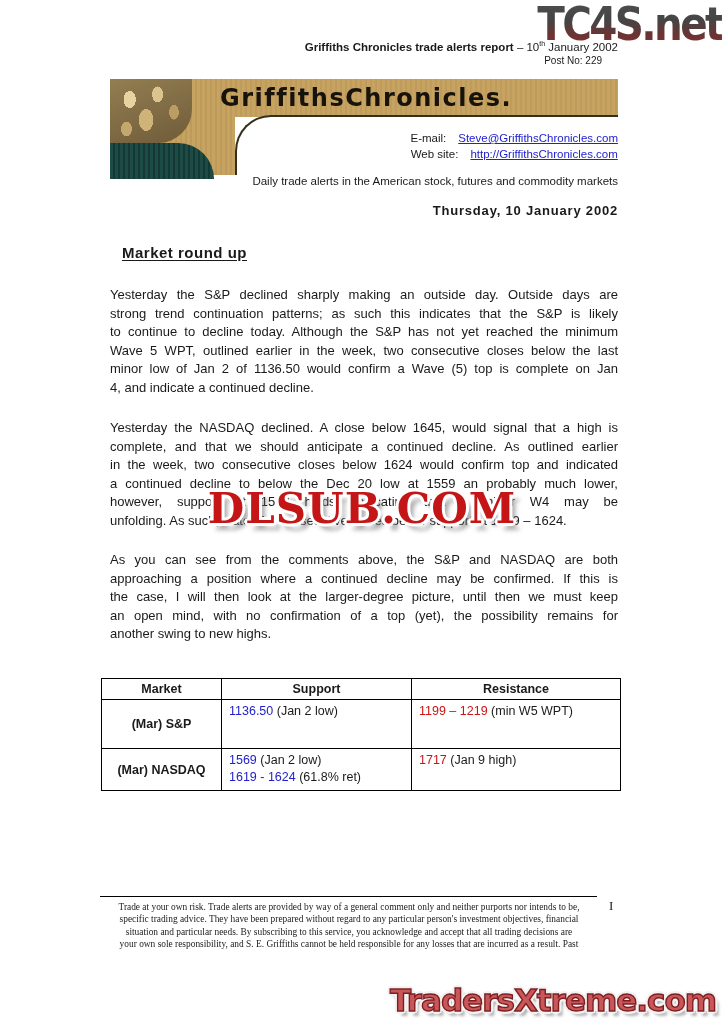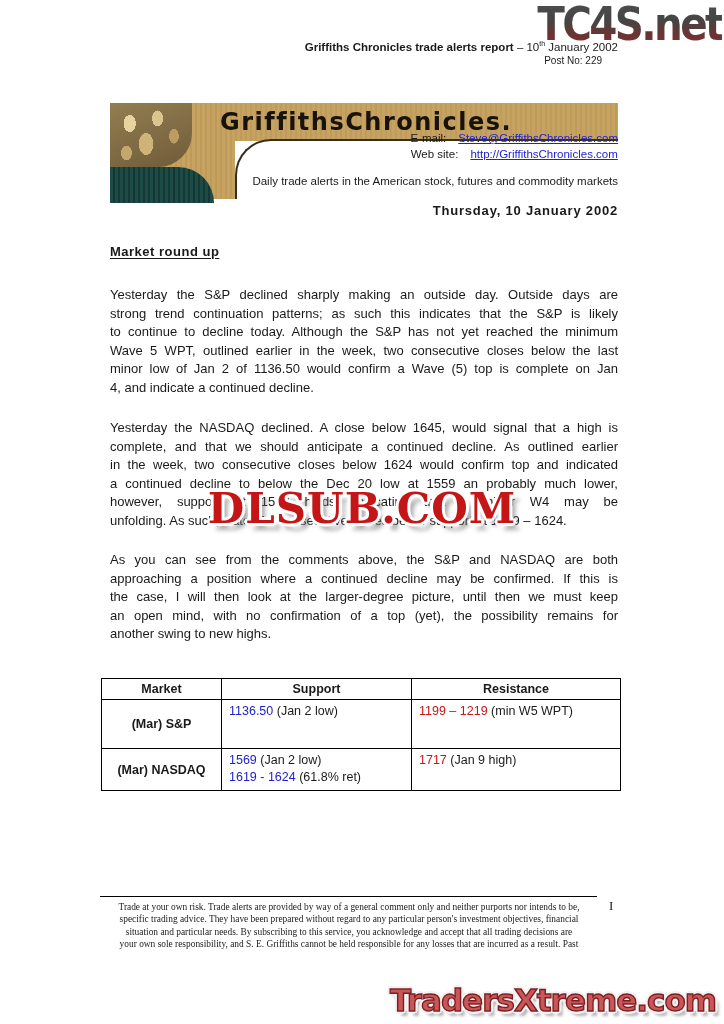--- a/index.html
+++ b/index.html
@@ -15,21 +15,21 @@
           background:linear-gradient(180deg,#4f4f4f 0%,#454545 42%,#6b3434 72%,#8c2c2c 100%);
           -webkit-background-clip:text; background-clip:text; color:transparent; z-index:1; }
 
   
   .hdr1 { top:40px; right:106px; font-size:11.5px; white-space:nowrap; z-index:3; }
   .hdr1 .b { font-weight:bold; }
   .hdr1 sup { font-size:7px; }
   .hdr2 { top:55px; right:122px; font-size:10px; z-index:3; }
 
   
-  .banner { left:110px; top:103px; width:508px; height:96px; }
+  .banner { left:110px; top:79px; width:508px; height:96px; }
   .banner > div { position:absolute; }
   .bar { left:0; top:0; width:508px; height:38px;
          background:repeating-linear-gradient(90deg, rgba(60,40,0,.06) 0 2px, rgba(255,255,255,0) 2px 5px), var(--banner-tan,#c7a361); }
   .whitearea { left:125px; top:36px; width:383px; height:60px; background:#fff;
                border-top:2px solid #35301d; border-left:2px solid #35301d;
                border-top-left-radius:36px; }
   .leftcol { left:0; top:0; width:125px; height:96px;
              background:repeating-linear-gradient(90deg, rgba(60,40,0,.07) 0 2px, rgba(255,255,255,0) 2px 5px), var(--banner-tan,#c7a361); }
   .teal { left:2px; top:58px; width:104px; height:36px; border-top-right-radius:42px;
           background:repeating-linear-gradient(90deg, var(--banner-teal,#1d4b45) 0 3px, #143833 3px 5px); }
@@ -43,21 +43,21 @@
             linear-gradient(160deg,#937e52 0%,#6f5b39 100%); }
   .brand { left:110px; top:5px; font-family:"DejaVu Sans", sans-serif; font-weight:bold;
            font-size:24px; letter-spacing:1.5px; color:#17120a; }
 
   
   .contact { top:131px; right:106px; text-align:center; font-size:11.5px; line-height:15.5px; }
   .contact .cval { color:var(--link-blue,#2222cc); text-decoration:underline; margin-left:12px; cursor:pointer; }
 
   .subtitle { top:175px; right:106px; font-size:11.5px; }
   .dateline { top:203px; right:106px; font-size:13px; font-weight:bold; letter-spacing:.8px; }
-  .heading  { left:110px; top:244px; font-size:13px; font-weight:bold; letter-spacing:.5px;
+  .heading  { left:122px; top:244px; font-size:15px; font-weight:bold; letter-spacing:.5px;
               text-decoration:underline; text-underline-offset:2px; }
 
   
   .para { left:110px; width:508px; font-size:13px; }
   .para .pline { line-height:18.6px; height:18.6px; white-space:nowrap;
                  text-align:justify; text-align-last:justify; }
   .para .pline.left { text-align:left; text-align-last:left; }
   .p1 { top:286px; } .p2 { top:419px; } .p3 { top:551px; }
 
   

